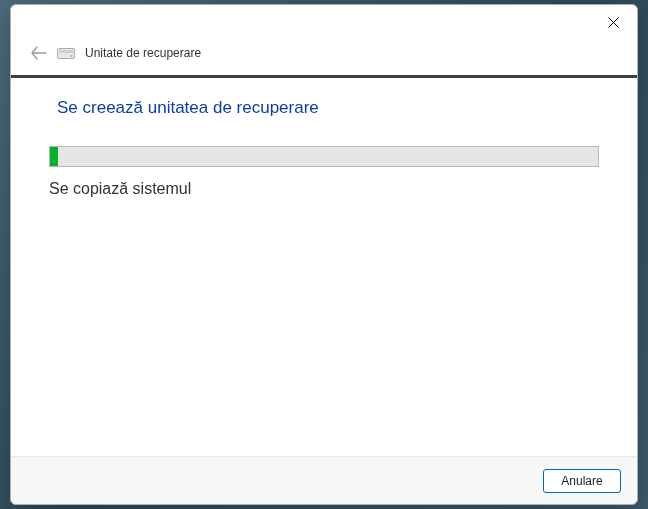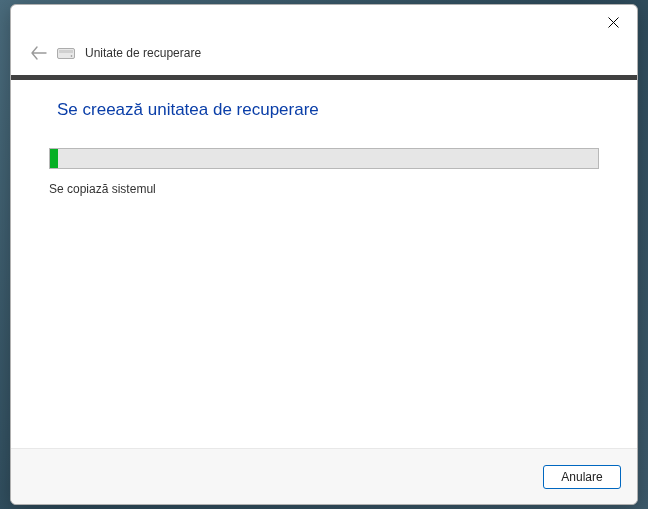--- a/index.html
+++ b/index.html
@@ -44,21 +44,21 @@
       cursor: pointer;
     }
     .close-btn svg {
       width: 11px;
       height: 11px;
     }
     .header-row {
       display: flex;
       align-items: center;
       padding: 6px 24px 12px 18px;
-      border-bottom: 5px solid #404040;
+      border-bottom: 3px solid #404040;
       gap: 8px;
     }
     .back-arrow {
       width: 20px;
       height: 20px;
       display: flex;
       align-items: center;
       justify-content: center;
       color: #8a8a8a;
     }
@@ -98,27 +98,27 @@
     }
     .progress-fill {
       position: absolute;
       left: 0;
       top: 0;
       bottom: 0;
       background: #06b025;
       width: 1.5%;
     }
     .status-text {
-      font-size: 12px;
+      font-size: 16px;
       color: #333;
       margin-top: 13px;
       margin-left: 0px;
     }
     .footer {
-      height: 56px;
+      height: 48px;
       border-top: 1px solid #e8e8e8;
       background: #f7f7f7;
       display: flex;
       justify-content: flex-end;
       align-items: center;
       padding: 0 16px;
       border-radius: 0 0 6px 6px;
     }
     .btn {
       min-width: 78px;

